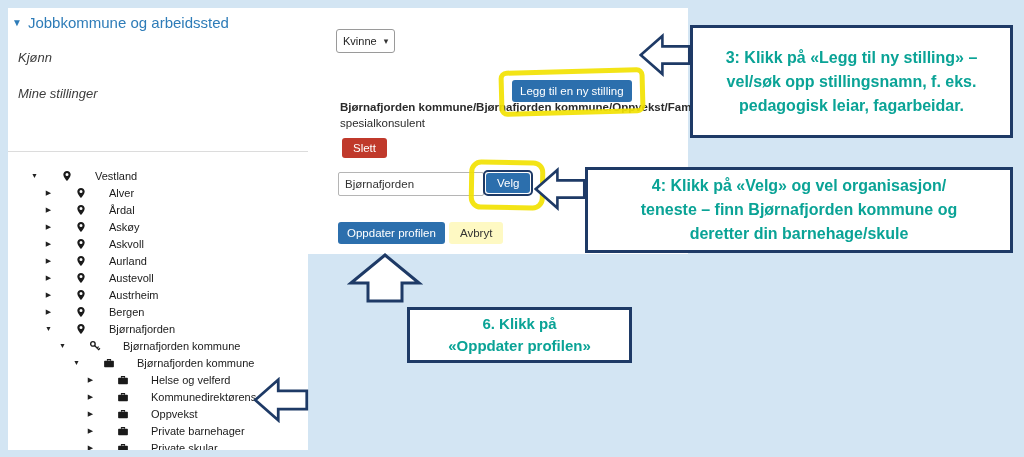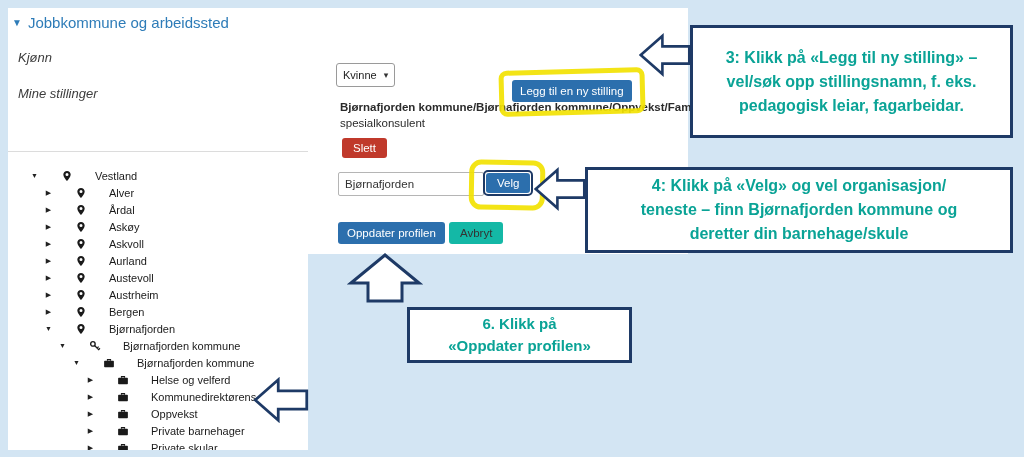--- a/index.html
+++ b/index.html
@@ -10,29 +10,29 @@
   #panel-top{left:8px;top:8px;width:680px;height:246px;}
   #panel-tree{left:8px;top:151px;width:300px;height:298px;border-top:1px solid #dcdcdc;overflow:hidden;}
 
   
   #section-header{position:absolute;left:12px;top:14px;color:#2e7cb8;font-size:15px;display:flex;align-items:center;gap:6px;z-index:2;}
   #section-header .tri{font-size:10px;}
 
   .form-label{position:absolute;font-size:13px;color:#3c3c3c;z-index:2;font-style:italic;}
 
   
-  .select{position:absolute;left:336px;top:63px;height:22px;background:#fff;border:1px solid #9a9a9a;border-radius:3px;display:flex;align-items:center;gap:7px;padding:0 6px;font-size:11px;color:#222;z-index:2;}
+  .select{position:absolute;left:336px;top:29px;height:22px;background:#fff;border:1px solid #9a9a9a;border-radius:3px;display:flex;align-items:center;gap:7px;padding:0 6px;font-size:11px;color:#222;z-index:2;}
   .select .caret{font-size:9px;color:#333;}
 
   .btn{position:absolute;border:none;border-radius:3px;font-size:11.5px;font-family:inherit;cursor:pointer;z-index:2;}
   .btn-blue{background:#2c6fad;color:#fff;}
   #btn-add{left:512px;top:80px;padding:5px 8px;}
   #btn-delete{left:342px;top:138px;padding:4px 11px;background:#c0392b;color:#fff;}
   #btn-update{left:338px;top:222px;padding:5px 9px;}
-  #btn-cancel{left:449px;top:222px;padding:5px 11px;background:#14b8a6;color:#333;text-align:center;}
+  #btn-cancel{left:449px;top:222px;padding:5px 11px;background:#fef9c3;color:#333;text-align:center;}
 
   #position-path{position:absolute;left:340px;top:101px;font-size:11.5px;font-weight:bold;color:#2b2b2b;white-space:nowrap;z-index:1;}
   #position-title{position:absolute;left:340px;top:117px;font-size:11.5px;color:#2b2b2b;z-index:1;}
 
   #org-input{position:absolute;left:338px;top:172px;width:132px;height:22px;border:1px solid #b5b5b5;border-radius:2px;font-size:11.5px;font-family:inherit;color:#333;padding:0 6px;z-index:2;}
 
   #velg-wrap{position:absolute;left:483px;top:170px;border:2px solid #1e3a66;border-radius:5px;padding:1px;z-index:3;background:#fff;}
   #btn-choose{position:static;display:block;padding:4px 11px;}
 
   .hl{position:absolute;border:5px solid rgba(242,226,2,.92);z-index:2;}

